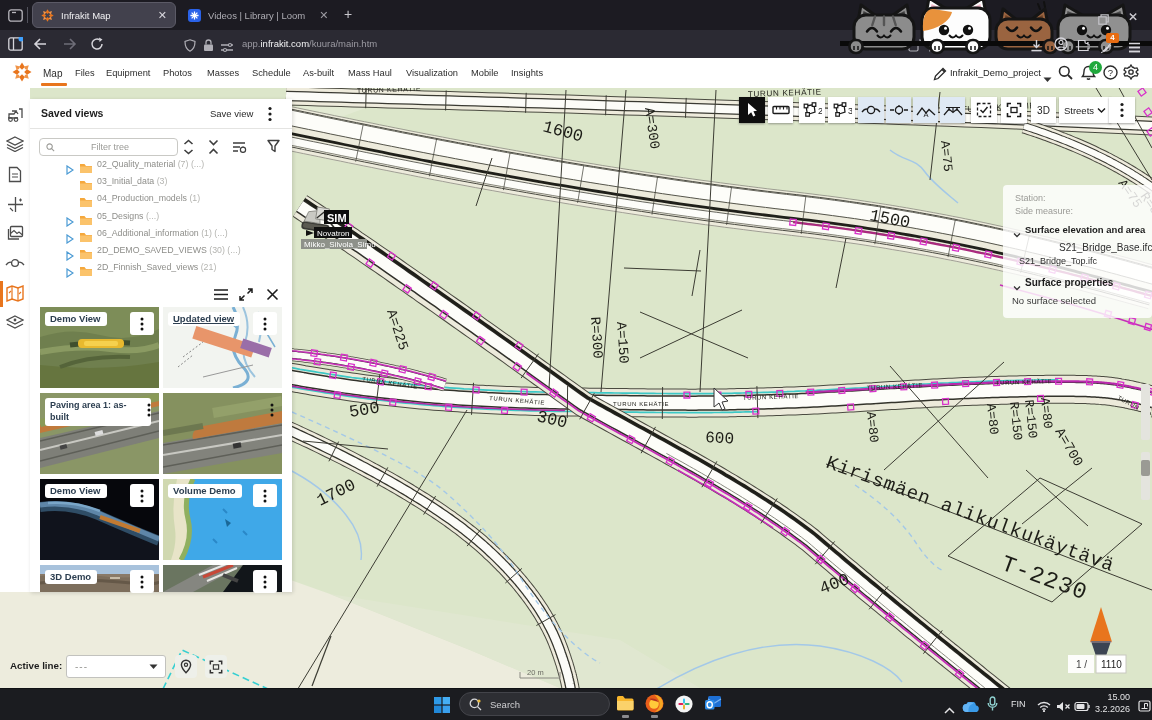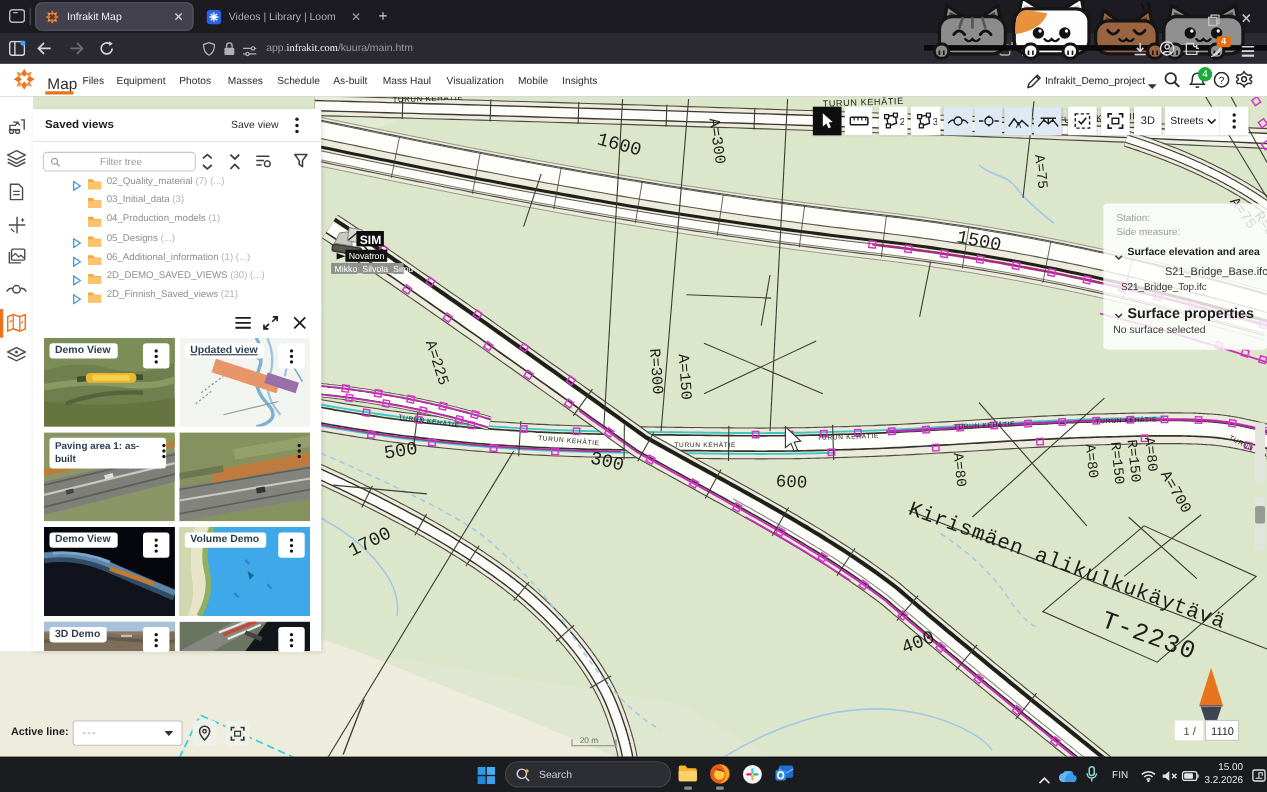--- a/index.html
+++ b/index.html
@@ -355,21 +355,21 @@
 <div class="abs" style="left:12px;top:21px;font-size:9px;color:#9a9a96;">Side measure:</div>
 <div class="abs" style="left:10px;top:39px;"><svg width="8" height="6" viewBox="0 0 8 6">
           <path d="M1,1.5 L4,4.5 L7,1.5" fill="none" stroke="#333" stroke-width="1.3"></path>
         </svg></div>
 <div class="abs" style="left:22px;top:39px;font-size:9.5px;font-weight:bold;color:#1c1c1c;">Surface elevation and area</div>
 <div class="abs" style="left:16px;top:57px;font-size:10px;color:#2e2e2e;margin-left:40px;">S21_Bridge_Base.ifc</div>
 <div class="abs" style="left:16px;top:71px;font-size:9px;color:#2e2e2e;">S21_Bridge_Top.ifc</div>
 <div class="abs" style="left:10px;top:92px;"><svg width="8" height="6" viewBox="0 0 8 6">
           <path d="M1,1.5 L4,4.5 L7,1.5" fill="none" stroke="#333" stroke-width="1.3"></path>
         </svg></div>
-<div class="abs" style="left:22px;top:92px;font-size:13px;font-weight:bold;color:#1c1c1c;">Surface properties</div>
+<div class="abs" style="left:22px;top:92px;font-size:10px;font-weight:bold;color:#1c1c1c;">Surface properties</div>
 <div class="abs" style="left:9px;top:110px;font-size:9.5px;color:#3a3a3a;">No surface selected</div>
 </div>
 <div class="abs" style="left:0;top:88px;width:30px;height:504px;background:#fff;"></div>
 <div class="abs flex" style="left:0;top:101px;width:30px;height:26px;justify-content:center;">
       <svg width="19" height="17" viewBox="0 0 19 17">
         <path d="M2,12 H12 M3,12 V8 H8 L10,5 H6 M10,5 L12,8" fill="none" stroke="#4c4c4c" stroke-width="1.3"></path>
         <circle cx="4.5" cy="13.5" r="1.8" fill="none" stroke="#4c4c4c" stroke-width="1.2"></circle>
         <circle cx="10" cy="13.5" r="1.8" fill="none" stroke="#4c4c4c" stroke-width="1.2"></circle>
         <path d="M13,3 L16,3 L16,12" fill="none" stroke="#4c4c4c" stroke-width="1.3"></path>
       </svg>
@@ -731,21 +731,21 @@
       </svg></div>
 <div class="abs" style="left:203px;top:38px;"><svg width="11" height="13" viewBox="0 0 11 13">
         <rect x="1" y="5.5" width="9" height="6.5" rx="1" fill="#b0afb6"></rect>
         <path d="M3,5.5 V3.5 A2.5,2.5 0 0 1 8,3.5 V5.5" fill="none" stroke="#b0afb6" stroke-width="1.3"></path>
       </svg></div>
 <div class="abs" style="left:220px;top:39px;"><svg width="14" height="11" viewBox="0 0 14 11">
         <path d="M1,3 H9 M11,3 H13 M1,8 H4 M6,8 H13" stroke="#b0afb6" stroke-width="1.3"></path>
         <circle cx="10" cy="3" r="1.5" fill="none" stroke="#b0afb6" stroke-width="1.1"></circle>
         <circle cx="5" cy="8" r="1.5" fill="none" stroke="#b0afb6" stroke-width="1.1"></circle>
       </svg></div>
-<div class="abs" style="left:242px;top:38px;font-size:9.5px;color:#9b9aa2;">app.<span style="color:#f4f4f6;font-family:Liberation Serif, serif;">infrakit.com</span>/kuura/main.htm</div>
+<div class="abs" style="left:242px;top:38px;font-size:9.5px;color:#9b9aa2;">app.<span style="color:#f4f4f6;">infrakit.com</span>/kuura/main.htm</div>
 <div class="abs" style="left:908px;top:38px;"><svg width="13" height="13" viewBox="0 0 13 13">
         <rect x="1" y="3" width="9" height="9" rx="1.5" fill="none" stroke="#b0afb6" stroke-width="1.2"></rect>
         <path d="M3.5,3 V2 A1.5,1.5 0 0 1 6.5,2 V3" fill="none" stroke="#b0afb6" stroke-width="1.1"></path>
         <path d="M10,4.5 L12.5,2 M11,1 h2 v2" stroke="#b0afb6" stroke-width="1.1" fill="none"></path>
       </svg></div>
 <div class="abs" style="left:927px;top:38px;"><svg width="13" height="13" viewBox="0 0 13 13">
         <path d="M6.5,0.8 L8.3,4.5 L12.4,5 L9.4,7.8 L10.2,11.8 L6.5,9.8 L2.8,11.8 L3.6,7.8 L0.6,5 L4.7,4.5 Z" fill="none" stroke="#b0afb6" stroke-width="1.1"></path>
       </svg></div>
 <div class="abs" style="left:1030px;top:38px;"><svg width="13" height="13" viewBox="0 0 13 13">
         <path d="M6.5,1 V8 M3.5,5.5 L6.5,8.5 L9.5,5.5" fill="none" stroke="#d6d5db" stroke-width="1.4"></path>
@@ -874,21 +874,21 @@
           <path d="M10,0.5 L12.8,5 L10,7.8 L7.2,5 Z"></path>
           <path d="M10,19.5 L7.2,15 L10,12.2 L12.8,15 Z"></path>
           <path d="M0.5,10 L5,7.2 L7.8,10 L5,12.8 Z"></path>
           <path d="M19.5,10 L15,12.8 L12.2,10 L15,7.2 Z"></path>
           <path d="M3.2,3.2 L8,4.6 L7,7 L4.6,8 Z" fill="#f09448"></path>
           <path d="M16.8,3.2 L15.4,8 L13,7 L12,4.6 Z" fill="#f09448"></path>
           <path d="M3.2,16.8 L4.6,12 L7,13 L8,15.4 Z" fill="#f09448"></path>
           <path d="M16.8,16.8 L12,15.4 L13,13 L15.4,12 Z" fill="#f09448"></path>
         </g>
       </svg></div>
-<div class="abs" style="left:43px;top:68px;font-size:14px;color:#2d2d2d;">Map</div>
+<div class="abs" style="left:43px;top:68px;font-size:10px;color:#2d2d2d;">Map</div>
 <div class="abs" style="left:75px;top:68px;font-size:9.3px;color:#2d2d2d;">Files</div>
 <div class="abs" style="left:106px;top:68px;font-size:9.3px;color:#2d2d2d;">Equipment</div>
 <div class="abs" style="left:163px;top:68px;font-size:9.3px;color:#2d2d2d;">Photos</div>
 <div class="abs" style="left:207px;top:68px;font-size:9.3px;color:#2d2d2d;">Masses</div>
 <div class="abs" style="left:252px;top:68px;font-size:9.3px;color:#2d2d2d;">Schedule</div>
 <div class="abs" style="left:303px;top:68px;font-size:9.3px;color:#2d2d2d;">As-built</div>
 <div class="abs" style="left:348px;top:68px;font-size:9.3px;color:#2d2d2d;">Mass Haul</div>
 <div class="abs" style="left:406px;top:68px;font-size:9.3px;color:#2d2d2d;">Visualization</div>
 <div class="abs" style="left:471px;top:68px;font-size:9.3px;color:#2d2d2d;">Mobile</div>
 <div class="abs" style="left:511px;top:68px;font-size:9.3px;color:#2d2d2d;">Insights</div>

